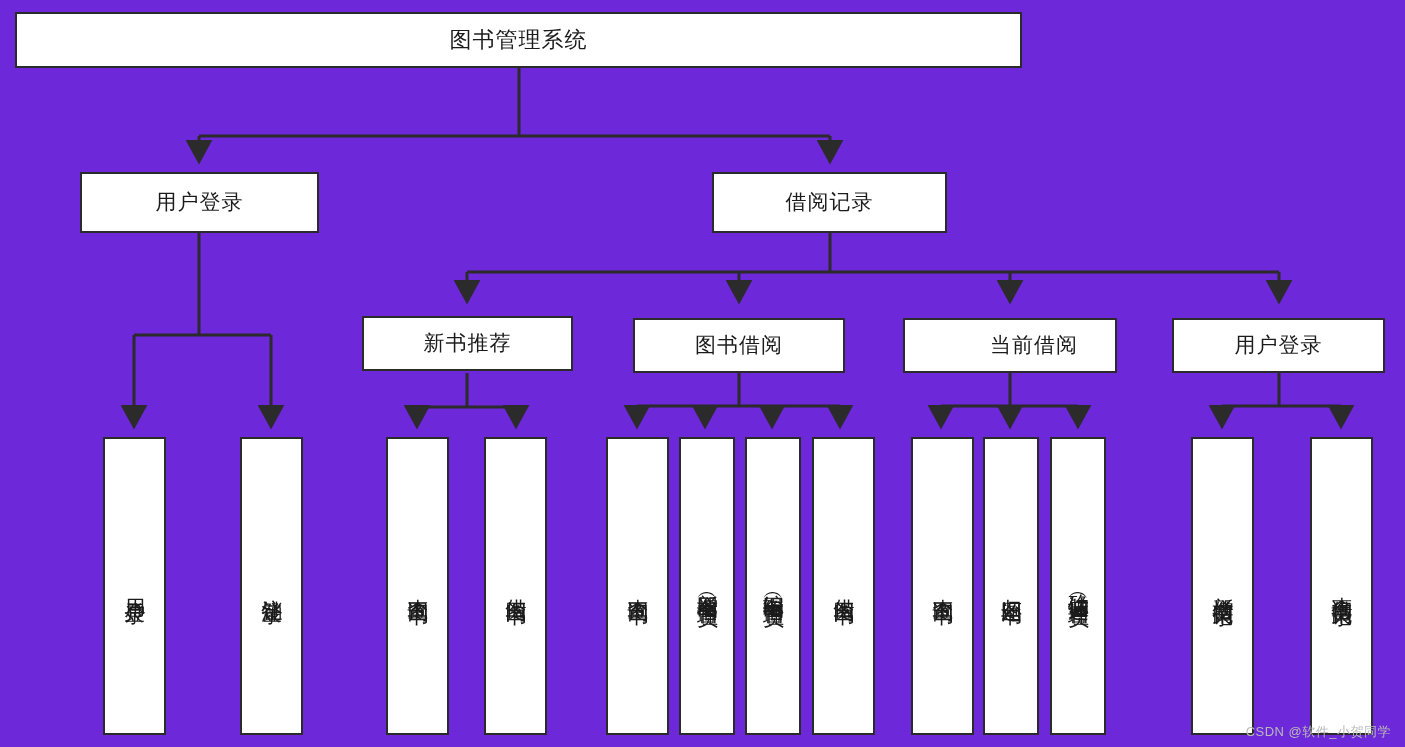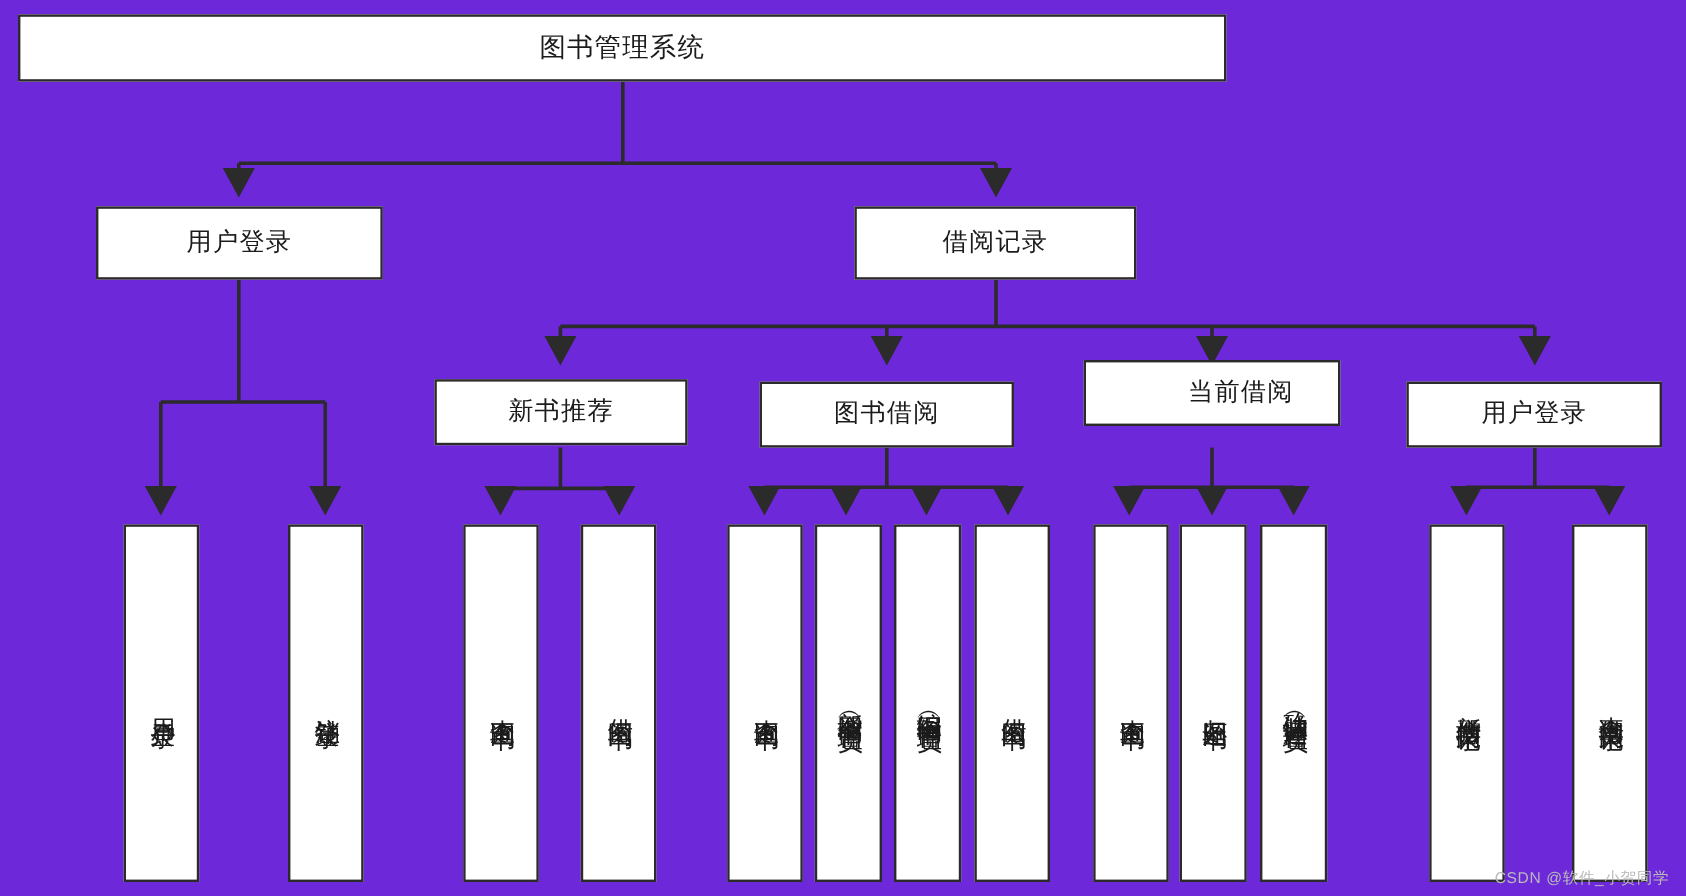--- a/index.html
+++ b/index.html
@@ -128,21 +128,21 @@
   <div class="node level2" style="left:712px;top:172px;width:235px;height:61px;">
     <span class="node-label">借阅记录</span>
   </div>
 
   <div class="node level2" style="left:362px;top:316px;width:211px;height:55px;">
     <span class="node-label">新书推荐</span>
   </div>
   <div class="node level2" style="left:633px;top:318px;width:212px;height:55px;">
     <span class="node-label">图书借阅</span>
   </div>
-  <div class="node level2" style="left:903px;top:300px;width:214px;height:55px;padding-left:48px;">
+  <div class="node level2" style="left:903px;top:318px;width:214px;height:55px;padding-left:48px;">
     <span class="node-label">当前借阅</span>
   </div>
   <div class="node level2" style="left:1172px;top:318px;width:213px;height:55px;">
     <span class="node-label">用户登录</span>
   </div>
 
   <div class="node leaf" style="left:103px;top:437px;width:63px;height:298px;">
     <span class="node-label">用户登录</span>
   </div>
   <div class="node leaf" style="left:240px;top:437px;width:63px;height:298px;">

